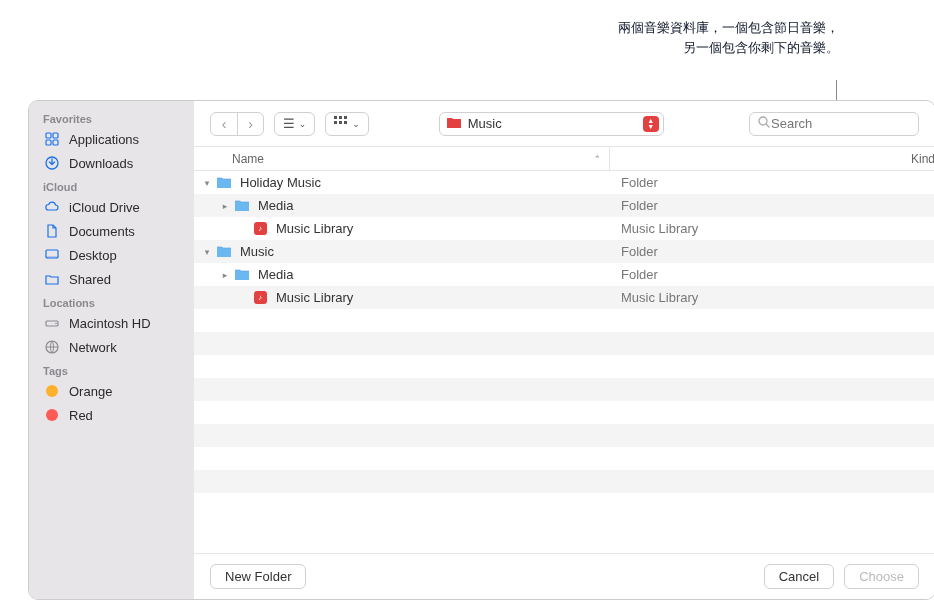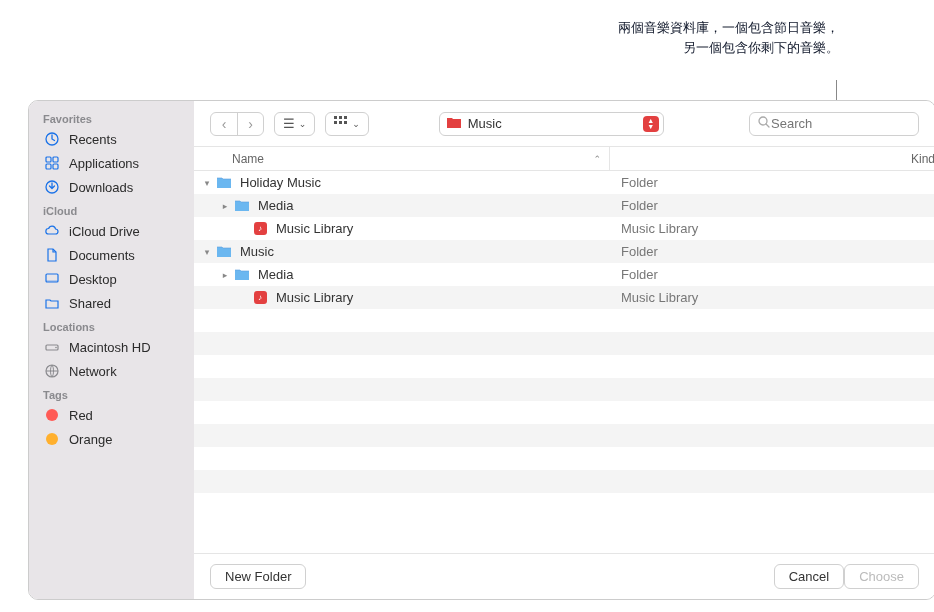--- a/index.html
+++ b/index.html
@@ -211,20 +211,21 @@
       font-weight: bold;
     }
     .indent-0 { padding-left: 8px; }
     .indent-1 { padding-left: 26px; }
     .indent-2 { padding-left: 44px; }
     .footer {
       height: 46px;
       display: flex;
       align-items: center;
       padding: 11px 16px;
+      gap: 10px;
       border-top: 1px solid #e5e5e5;
     }
     .btn {
       border: 1px solid #d0d0d0;
       border-radius: 6px;
       background: #fff;
       padding: 4px 14px;
       font-size: 13px;
       color: #333;
     }
@@ -249,29 +250,20 @@
 <div class="annotation-line" style="top:80px; left:836px; width:1px; height:193px;"></div>
 
 <div class="window">
   <div class="window-body">
     <div class="sidebar">
 
       <div class="sb-section-title">Favorites</div>
       <div class="sb-item">
         <span class="icon">
             <svg width="16" height="16" viewBox="0 0 16 16">
-              <circle cx="8" cy="8" r="6" fill="none" stroke="currentColor" stroke-width="1.3"></circle>
-              <path d="M8 4v4l2.5 1.5" stroke="currentColor" stroke-width="1.3" fill="none" stroke-linecap="round"></path>
-            </svg>
-          </span>
-        <span>Recents</span>
-      </div>
-      <div class="sb-item">
-        <span class="icon">
-            <svg width="16" height="16" viewBox="0 0 16 16">
               <rect x="2" y="2" width="5" height="5" rx="1" fill="none" stroke="currentColor" stroke-width="1.2"></rect>
               <rect x="9" y="2" width="5" height="5" rx="1" fill="none" stroke="currentColor" stroke-width="1.2"></rect>
               <rect x="2" y="9" width="5" height="5" rx="1" fill="none" stroke="currentColor" stroke-width="1.2"></rect>
               <rect x="9" y="9" width="5" height="5" rx="1" fill="none" stroke="currentColor" stroke-width="1.2"></rect>
             </svg>
           </span>
         <span>Applications</span>
       </div>
       <div class="sb-item">
         <span class="icon">
@@ -335,29 +327,29 @@
               <circle cx="8" cy="8" r="6" fill="none" stroke="currentColor" stroke-width="1.2"></circle>
               <path d="M2 8h12M8 2c2 2 2 10 0 12M8 2c-2 2-2 10 0 12" fill="none" stroke="currentColor" stroke-width="1"></path>
             </svg>
           </span>
         <span>Network</span>
       </div>
 
       <div class="sb-section-title">Tags</div>
       <div class="sb-item">
         <span class="icon">
+            <span class="tag-dot" style="background:#ffb02e"></span>
+          </span>
+        <span>Orange</span>
+      </div>
+      <div class="sb-item">
+        <span class="icon">
             <span class="tag-dot" style="background:#ff5b56"></span>
           </span>
         <span>Red</span>
-      </div>
-      <div class="sb-item">
-        <span class="icon">
-            <span class="tag-dot" style="background:#ffb02e"></span>
-          </span>
-        <span>Orange</span>
       </div>
     </div>
 
     <div class="main">
       <div class="toolbar">
         <div class="nav-btns">
           <div class="nav-btn">‹</div>
           <div class="nav-btn">›</div>
         </div>
         <div class="view-group">

